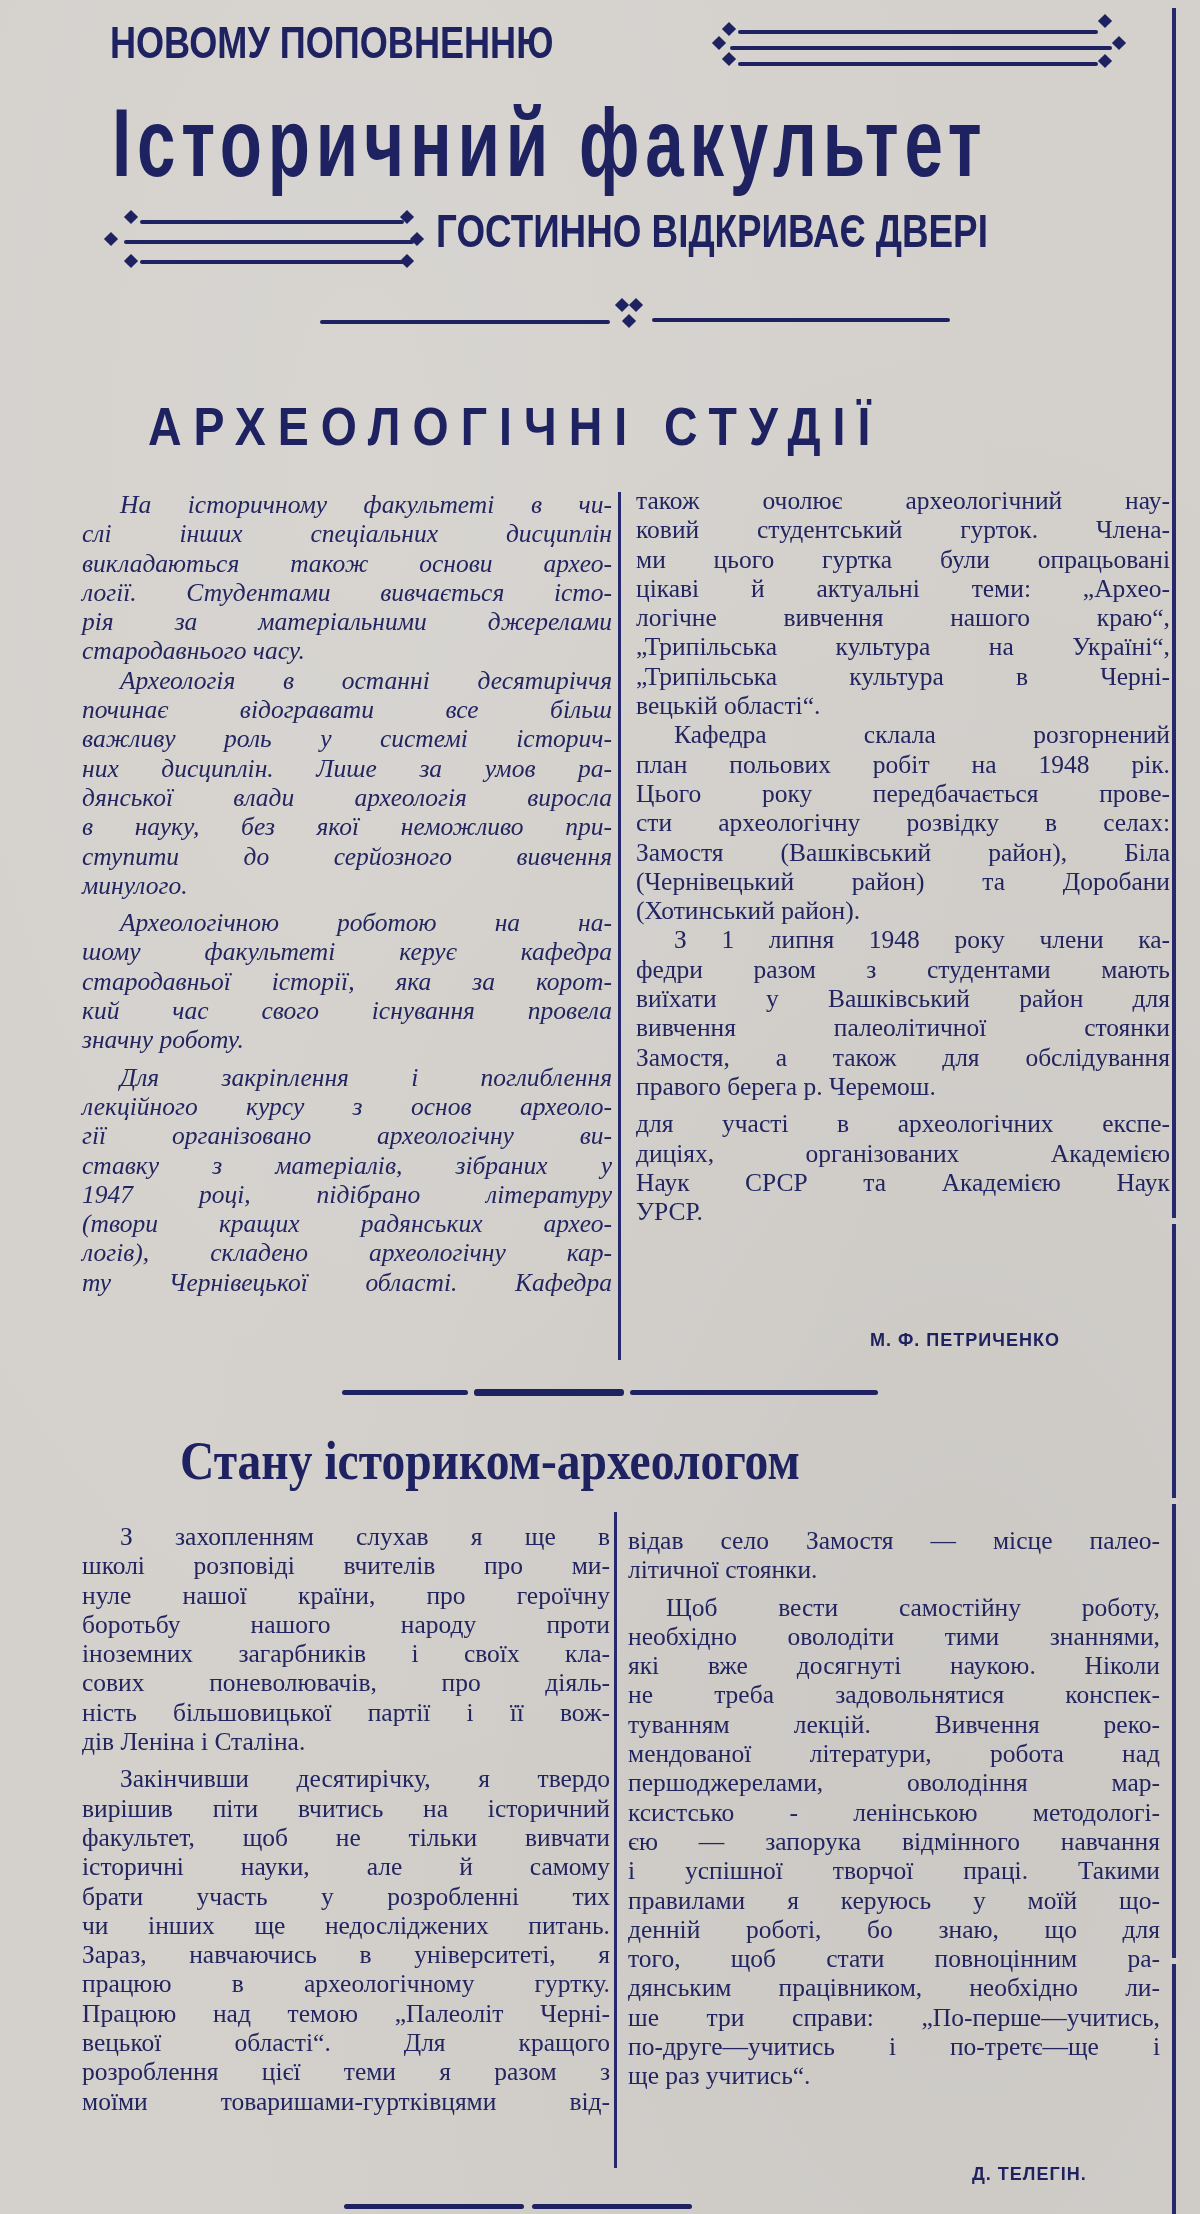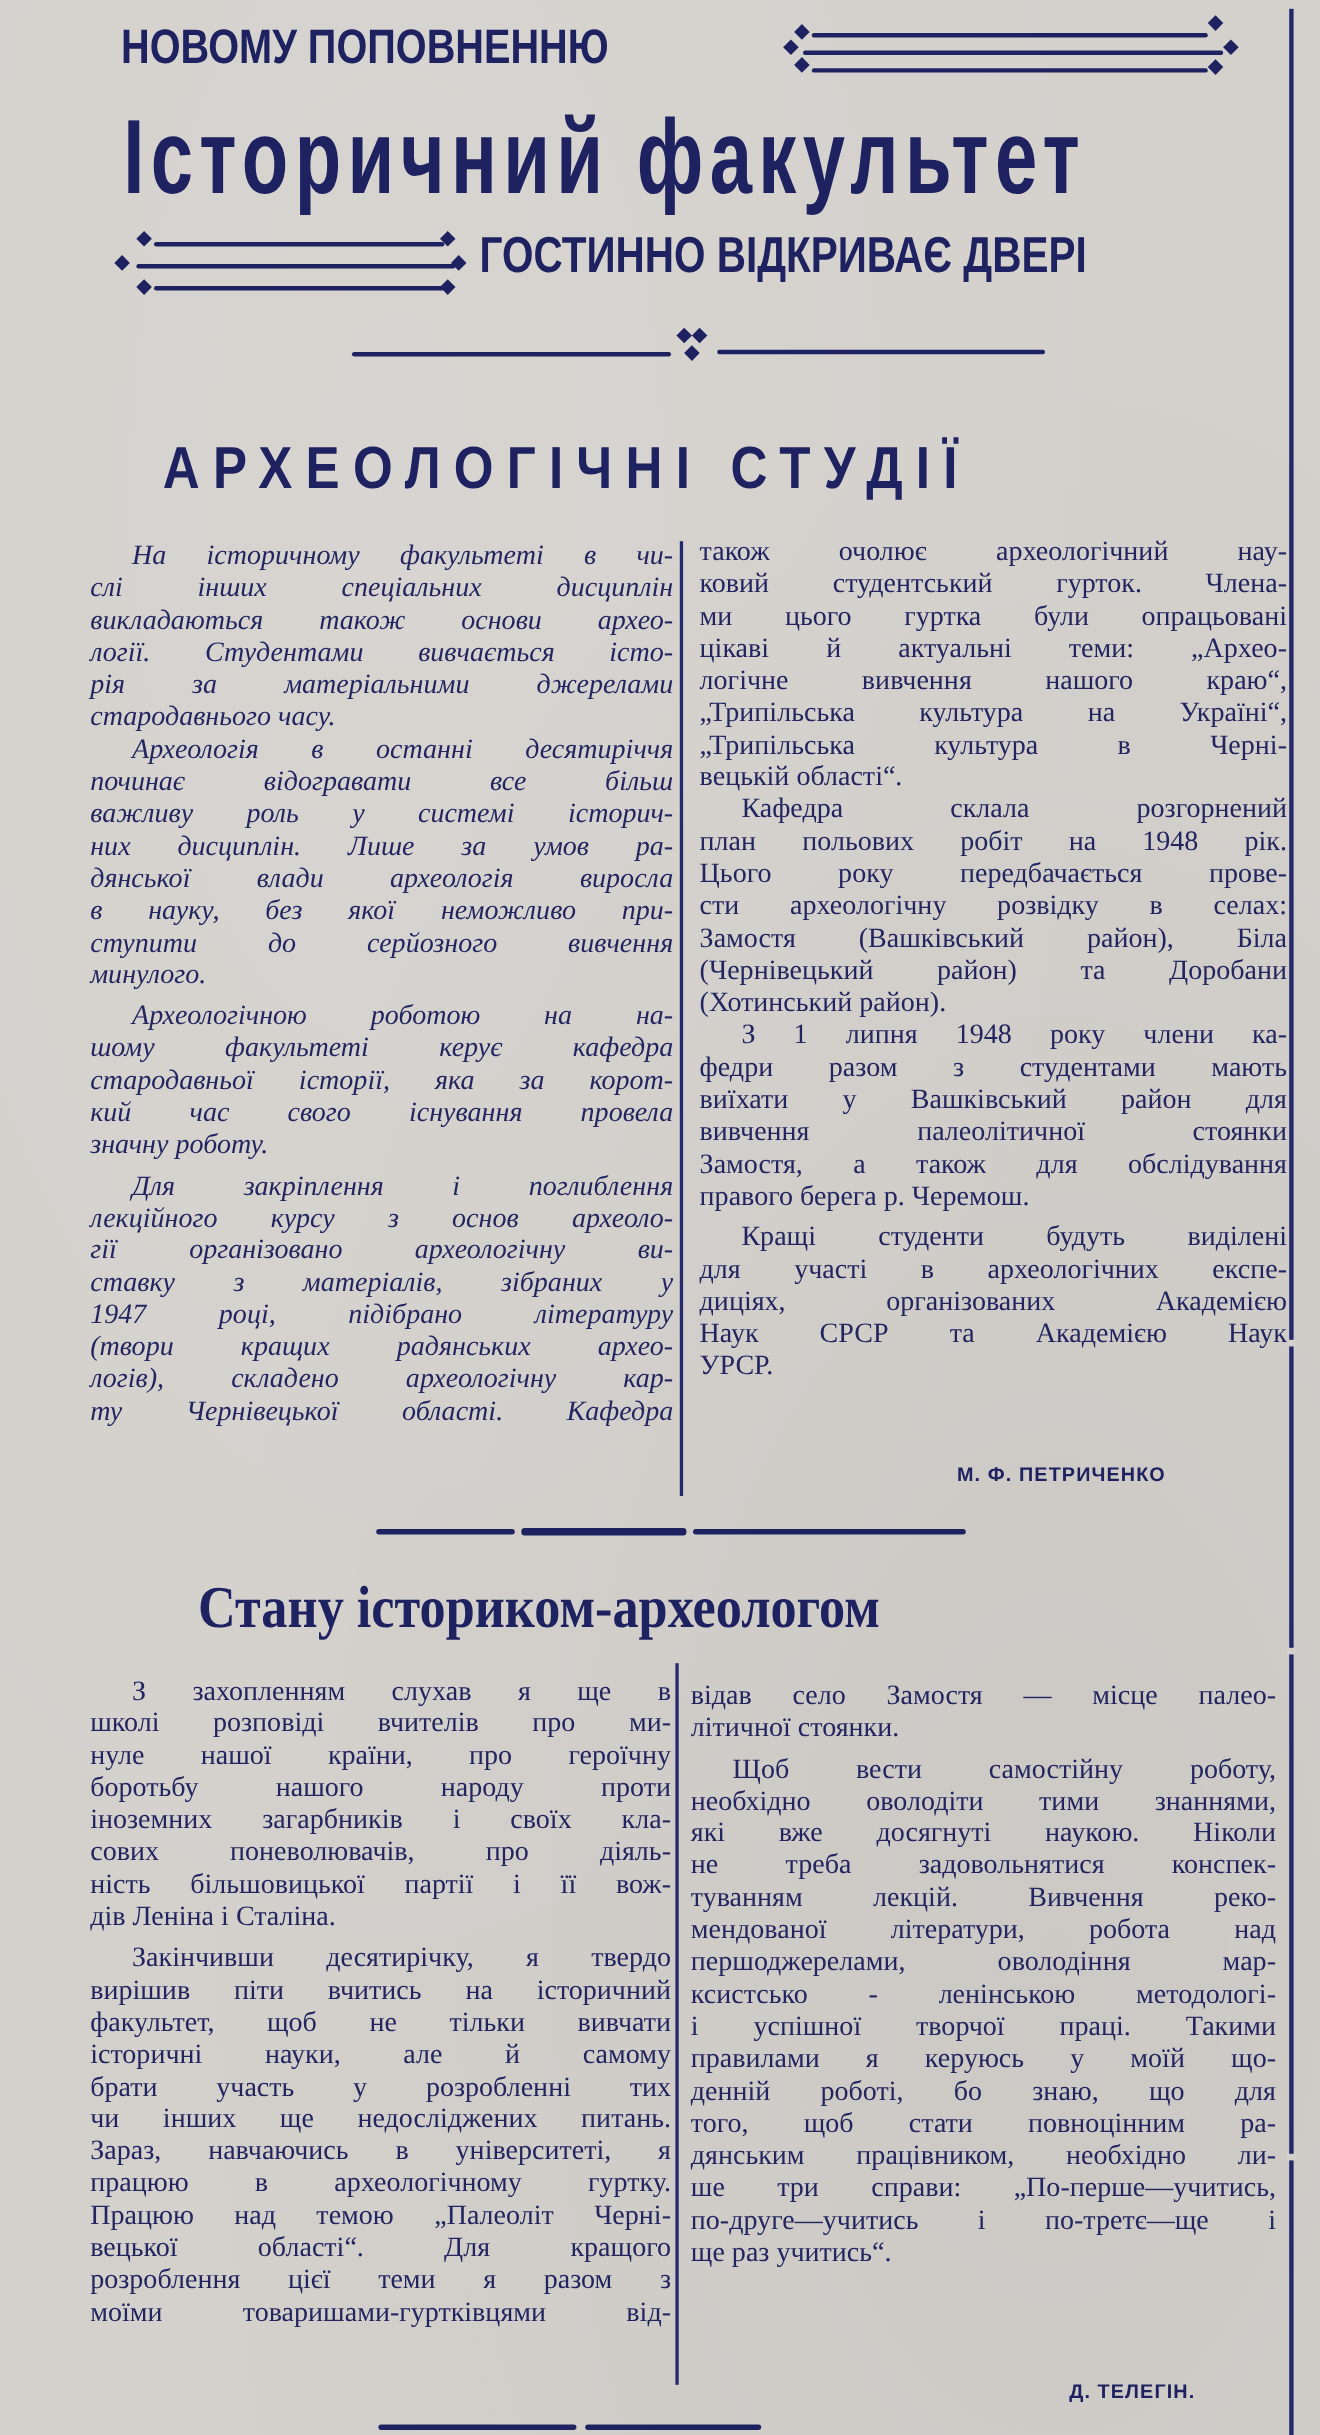--- a/index.html
+++ b/index.html
@@ -258,21 +258,20 @@
       <span class="line-row">Замостя (Вашківський район), Біла</span>
       <span class="line-row">(Чернівецький район) та Доробани</span>
       <span class="line-row last">(Хотинський район).</span>
       <span class="line-row indent">З 1 липня 1948 року члени ка-</span>
       <span class="line-row">федри разом з студентами мають</span>
       <span class="line-row">виїхати у Вашківський район для</span>
       <span class="line-row">вивчення палеолітичної стоянки</span>
       <span class="line-row">Замостя, а також для обслідування</span>
       <span class="line-row last">правого берега р. Черемош.</span>
       <span class="gap"></span>
-      <span class="line-row indent">Кращі студенти будуть виділені</span>
       <span class="line-row">для участі в археологічних експе-</span>
       <span class="line-row">диціях, організованих Академією</span>
       <span class="line-row">Наук СРСР та Академією Наук</span>
       <span class="line-row last">УРСР.</span>
     </div>
 
   <div class="signature" style="left:870px; top:1330px;">М. Ф. ПЕТРИЧЕНКО</div>
 
   <div class="sep" style="left:342px; top:1390px; width:126px;"></div>
   <div class="sep" style="left:474px; top:1389px; width:150px; height:7px;"></div>
@@ -309,20 +308,21 @@
       <span class="line-row last">літичної стоянки.</span>
       <span class="gap"></span>
       <span class="line-row indent">Щоб вести самостійну роботу,</span>
       <span class="line-row">необхідно оволодіти тими знаннями,</span>
       <span class="line-row">які вже досягнуті наукою. Ніколи</span>
       <span class="line-row">не треба задовольнятися конспек-</span>
       <span class="line-row">туванням лекцій. Вивчення реко-</span>
       <span class="line-row">мендованої літератури, робота над</span>
       <span class="line-row">першоджерелами, оволодіння мар-</span>
       <span class="line-row">ксистсько - ленінською методологі-</span>
+      <span class="line-row">єю — запорука відмінного навчання</span>
       <span class="line-row">і успішної творчої праці. Такими</span>
       <span class="line-row">правилами я керуюсь у моїй що-</span>
       <span class="line-row">денній роботі, бо знаю, що для</span>
       <span class="line-row">того, щоб стати повноцінним ра-</span>
       <span class="line-row">дянським працівником, необхідно ли-</span>
       <span class="line-row">ше три справи: „По-перше—учитись,</span>
       <span class="line-row">по-друге—учитись і по-третє—ще і</span>
       <span class="line-row last">ще раз учитись“.</span>
     </div>
 

